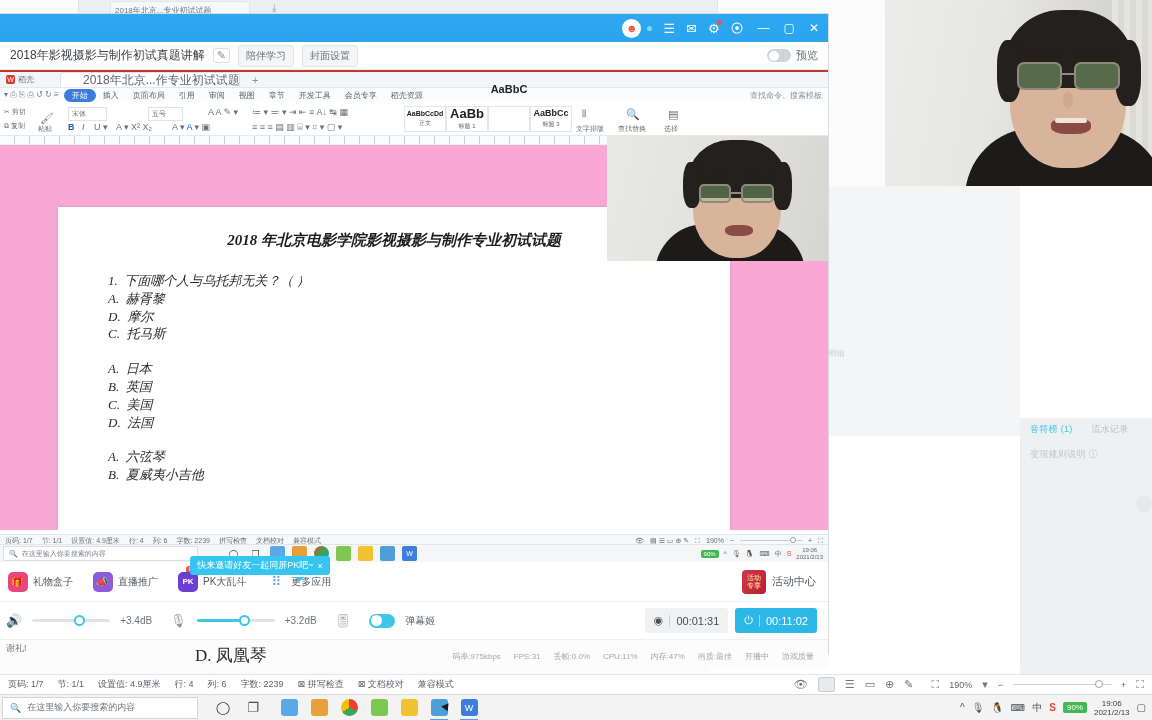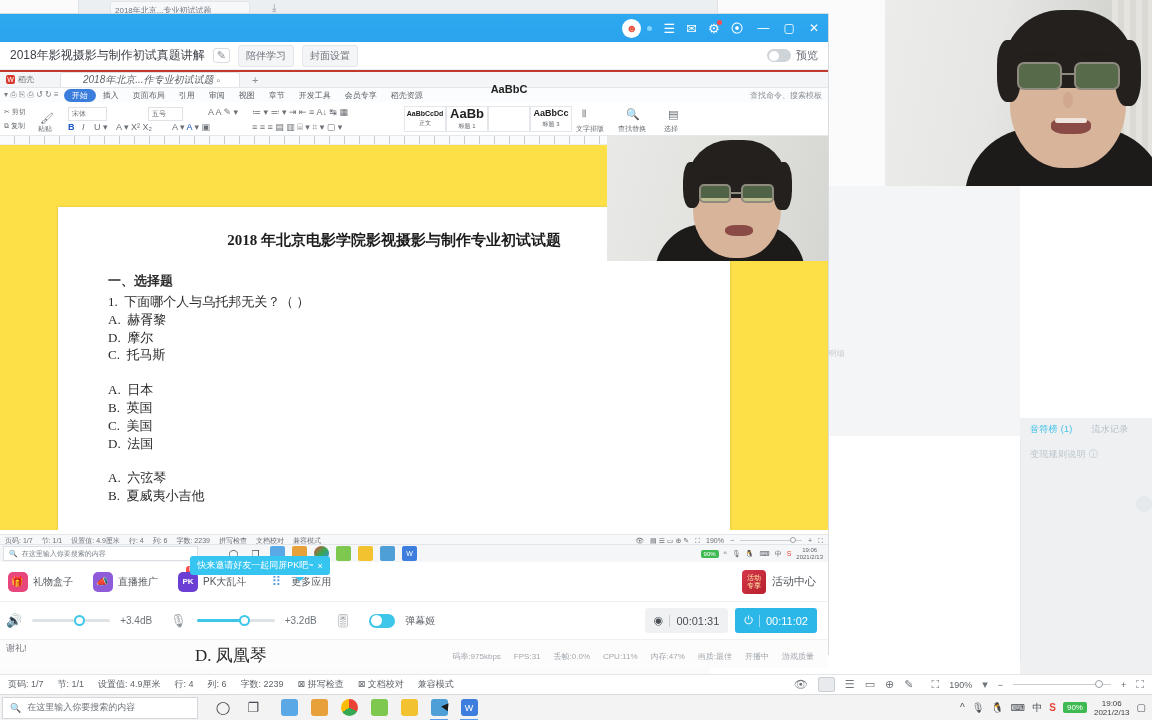--- a/index.html
+++ b/index.html
@@ -86,21 +86,21 @@
   .wps-tabbar {
     position:absolute; left:0; top:2px; width:828px; height:16px;
     background:#f3f5f7; border-bottom:1px solid #e3e6ea; display:flex; align-items:center; gap:4px;
   }
   .wps-logo { display:flex; align-items:center; gap:3px; padding-left:6px; font-size:8px; color:#6b7076;}
   .wps-logo-sq { width:9px;height:9px;border-radius:2px;background:#d9392c;color:#fff;font-size:7px;
     display:flex;align-items:center;justify-content:center;}
   .wps-doc-tab {
     margin-left:22px; background:#ffffff; border:1px solid #dfe3e7; border-bottom:none;
     border-radius:3px 3px 0 0; height:15px; display:flex; align-items:center; gap:3px;
-    padding:0 19px; font-size:10px; color:#5d6268; max-width:180px; overflow:hidden; white-space:nowrap;font-style:italic;
+    padding:0 19px; font-size:12px; color:#5d6268; max-width:180px; overflow:hidden; white-space:nowrap;
   }
   .wps-doc-ico{ width:8px;height:8px;background:#3b7ddd;border-radius:1px;}
   .wps-plus { margin-left:8px; font-size:11px; color:#8a8f95; }
 
   .wps-ribbon-tabs {
     position:absolute; left:0; top:18px; width:828px; height:14px; background:#fbfcfd;
     display:flex; align-items:center; gap:0; font-size:8px; color:#5d6268; padding-left:4px;
   }
   .qa-ico { font-size:8px; color:#7b8087; margin-right:5px; }
   .rtab { padding:0 7px; white-space:nowrap; }
@@ -120,21 +120,21 @@
   .style-box .sb-prev{ font-weight:bold; color:#222; line-height:1; }
   .style-box .sb-name{ font-size:6px; color:#5d6268; margin-top:2px;}
 
   .wps-rulerbar {
     position:absolute; left:0; top:66px; width:828px; height:9px; background:#fafbfc;
     border-bottom:1px solid #eceff2;
     background-image: repeating-linear-gradient(to right, transparent 0 14px, #c7ccd1 14px 15px);
   }
 
   .doc-canvas {
-    position:absolute; left:0; top:75px; width:828px; bottom:16px; background:#fde047; overflow:hidden;
+    position:absolute; left:0; top:75px; width:828px; bottom:16px; background:#f9a8d4; overflow:hidden;font-style:italic;
   }
   .doc-page {
     position:absolute; left:58px; top:62px; width:672px; bottom:-20px; background:#ffffff;
     box-shadow:0 0 3px rgba(0,0,0,.14);
   }
   .doc-title {
     text-align:center; font-family:"Liberation Serif","DejaVu Serif",serif;
     font-size:15px; font-weight:bold; color:#1c1c1c; margin-top:24px;
   }
   .doc-body { padding:0 50px; margin-top:22px;
@@ -481,21 +481,20 @@
         <span class="rb-group" style="left:668px; top:6px; font-size:11px;">▤</span>
         <span class="rb-group" style="left:664px; top:22px;">选择</span>
       </div>
 
       <div class="wps-rulerbar"></div>
 
       <div class="doc-canvas">
         <div class="doc-page">
           <div class="doc-title">2018 年北京电影学院影视摄影与制作专业初试试题</div>
           <div class="doc-body">
-            <div class="doc-h">一、选择题</div>
 
             <div class="doc-line"><span>1.</span>  <span>下面哪个人与乌托邦无关？（ ）</span></div>
             <div class="doc-line">A.  赫胥黎</div>
             <div class="doc-line">D.  摩尔</div>
             <div class="doc-line">C.  托马斯</div>
             <div class="doc-gap"></div>
 
             <div class="doc-line">A.  日本</div>
             <div class="doc-line">B.  英国</div>
             <div class="doc-line">C.  美国</div>

